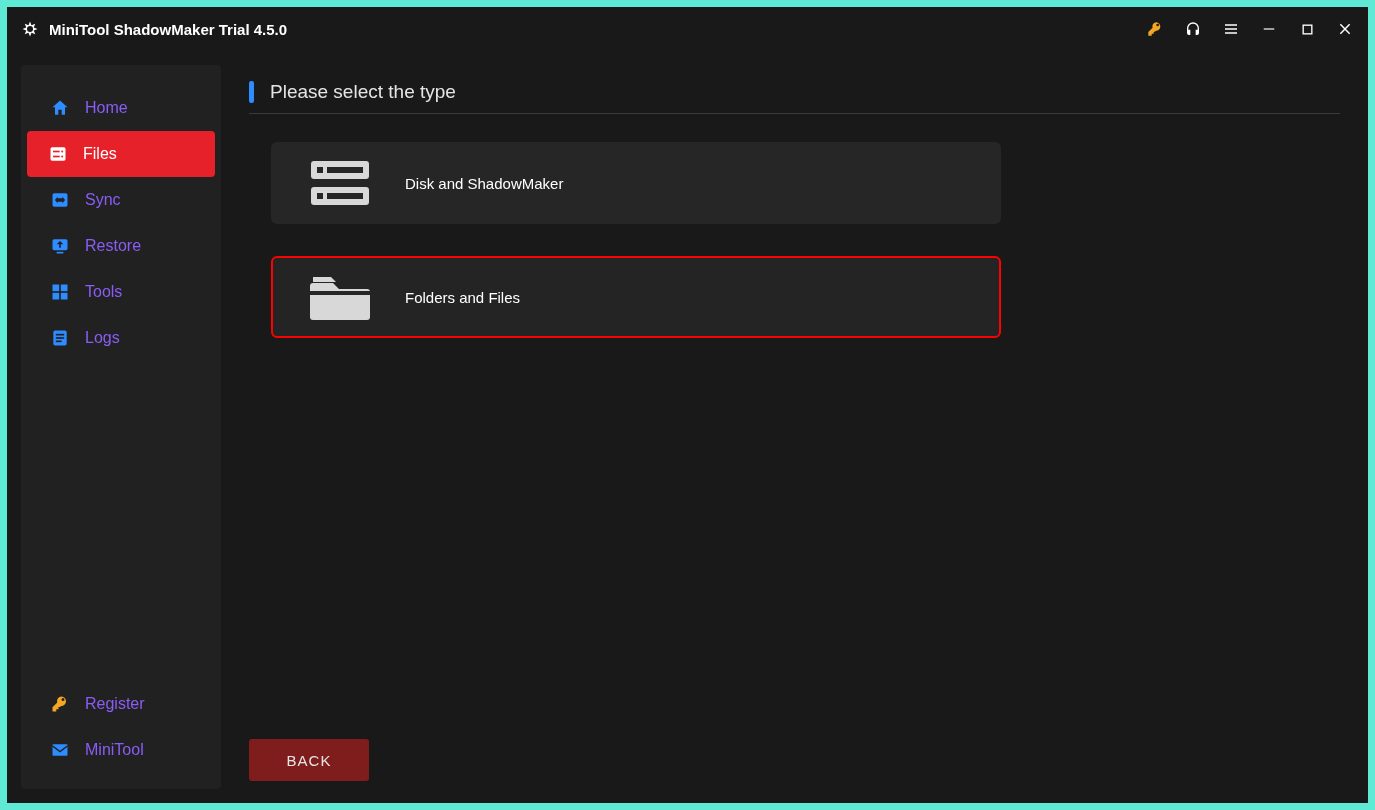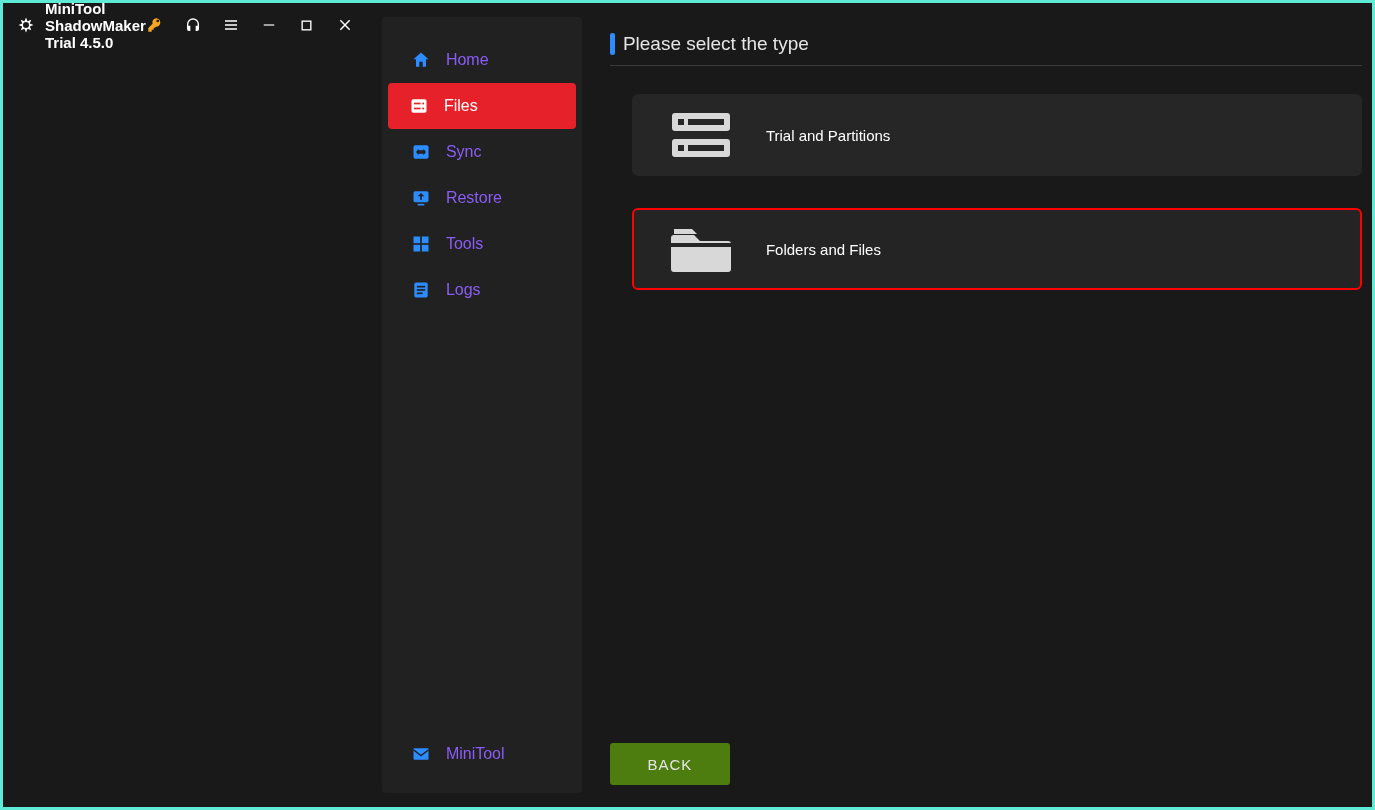--- a/index.html
+++ b/index.html
@@ -1,49 +1,49 @@
 <!DOCTYPE html>
 <html><head>
 <meta charset="utf-8">
 <style>
   * { box-sizing: border-box; margin: 0; padding: 0; }
   html, body { width: 1375px; height: 810px; background: #0d0d0d; font-family: "Segoe UI", Arial, sans-serif; color: #fff; overflow: hidden; }
-  .app { width: 1375px; height: 810px; background: #191919; display: flex; flex-direction: row; border: 3px solid #5eead4; }
+  .app { width: 1375px; height: 810px; background: #191919; display: flex; flex-direction: column; border: 7px solid #5eead4; }
 
   
   .titlebar { height: 44px; display: flex; align-items: center; justify-content: space-between; padding: 0 14px 0 14px; background: #191919; }
   .titlebar-left { display: flex; align-items: center; gap: 10px; }
   .titlebar-title { font-size: 15px; font-weight: 600; color: #fff; }
   .titlebar-right { display: flex; align-items: center; gap: 20px; }
   .tb-icon { width: 18px; height: 18px; display: flex; align-items: center; justify-content: center; cursor: pointer; }
   .tb-icon svg { display: block; }
 
   
   .body { flex: 1; display: flex; min-height: 0; }
   .sidebar { width: 200px; background: #212121; display: flex; flex-direction: column; padding-top: 20px; margin: 14px 0 14px 14px; border-radius: 4px; }
   .nav { flex: 1; display: flex; flex-direction: column; }
   .nav-item { height: 46px; display: flex; align-items: center; gap: 14px; padding-left: 20px; font-size: 16px; color: #8b5cf6; cursor: pointer; border-radius: 4px; margin: 0 8px; }
   .nav-item.active { background: #e6212a; color: #fff; margin: 0 6px; }
   .nav-item .icon { width: 22px; height: 22px; display: flex; align-items: center; justify-content: center; }
   .sidebar-bottom { padding-bottom: 16px; }
 
   
   .main { flex: 1; padding: 30px 28px 22px 28px; display: flex; flex-direction: column; min-width: 0; }
-  .section-header { display: flex; align-items: center; gap: 8px; border-bottom: 1px solid #3a3a3a; padding-bottom: 10px; }
+  .section-header { display: flex; align-items: center; gap: 16px; border-bottom: 1px solid #3a3a3a; padding-bottom: 10px; }
   .section-bar { width: 5px; height: 22px; background: #2d8cff; border-radius: 2px; }
   .section-title { font-size: 19px; font-weight: 400; color: #e5e5e5; }
 
   .options { margin-top: 28px; display: flex; flex-direction: column; gap: 26px; padding-left: 22px; }
   .option { width: 730px; height: 82px; background: #262626; border-radius: 6px; display: flex; align-items: center; gap: 30px; padding-left: 32px; cursor: pointer; border: 2px solid transparent; }
   .option.highlighted { border: 2px solid #ff0000; background: #242424; margin-top: 6px; }
   .option .opt-icon { width: 70px; height: 60px; display: flex; align-items: center; justify-content: center; }
   .option-label { font-size: 15px; color: #fff; }
 
   .footer { margin-top: auto; padding-top: 20px; }
-  .back-btn { width: 120px; height: 42px; background: #4d7c0f; border: none; color: #e5e5e5; font-size: 15px; border-radius: 3px; cursor: pointer; letter-spacing: 1px; }
+  .back-btn { width: 120px; height: 42px; background: #7f1d1d; border: none; color: #e5e5e5; font-size: 15px; border-radius: 3px; cursor: pointer; letter-spacing: 1px; }
 
   .icon-blue { fill: #2d8cff; }
   .icon-gold { fill: #f5a623; }
 </style>
 </head>
 <body>
 
 <div class="app">
 
   <div class="titlebar">
@@ -158,20 +158,28 @@
                 <rect x="7" y="11" width="10" height="2" fill="#212121"></rect>
                 <rect x="7" y="15" width="7" height="2" fill="#212121"></rect>
               </svg>
           </span>
           <span>Logs</span>
         </div>
 
       </div>
 
       <div class="sidebar-bottom">
+        <div class="nav-item">
+          <span class="icon">
+            <svg width="18" height="18" viewBox="0 0 24 24">
+                <path class="icon-gold" d="M14 2a6 6 0 00-5.65 8L2 16.35V22h5v-3h3v-3h2l1.35-1.35A6 6 0 1014 2zm2 6a2 2 0 110-4 2 2 0 010 4z"></path>
+              </svg>
+          </span>
+          <span>Register</span>
+        </div>
         <div class="nav-item">
           <span class="icon">
             <svg width="20" height="20" viewBox="0 0 24 24">
                 <rect x="3" y="5" width="18" height="14" rx="1" class="icon-blue"></rect>
                 <path fill="#212121" d="M3 6l9 7 9-7v2l-9 7-9-7z"></path>
               </svg>
           </span>
           <span>MiniTool</span>
         </div>
       </div>
@@ -189,21 +197,21 @@
           <span class="opt-icon">
             <svg width="70" height="60" viewBox="0 0 70 60">
               <rect x="6" y="8" width="58" height="18" rx="3" fill="#d8d8d8"></rect>
               <rect x="12" y="14" width="6" height="6" fill="#262626"></rect>
               <rect x="22" y="14" width="36" height="6" fill="#262626"></rect>
               <rect x="6" y="34" width="58" height="18" rx="3" fill="#d8d8d8"></rect>
               <rect x="12" y="40" width="6" height="6" fill="#262626"></rect>
               <rect x="22" y="40" width="36" height="6" fill="#262626"></rect>
             </svg>
           </span>
-          <span class="option-label">Trial and Partitions</span>
+          <span class="option-label">Disk and ShadowMaker</span>
         </div>
 
         <div class="option highlighted">
           <span class="opt-icon">
             <svg width="70" height="60" viewBox="0 0 70 60">
               <path fill="#d8d8d8" d="M8 16 h20 l6 6 h28 a3 3 0 0 1 3 3 v25 a3 3 0 0 1 -3 3 H8 a3 3 0 0 1 -3 -3 V19 a3 3 0 0 1 3 -3 z"></path>
               <rect x="5" y="24" width="60" height="4" fill="#262626"></rect>
               <path fill="#d8d8d8" d="M8 10 h18 l5 5 H8 z"></path>
             </svg>
           </span>

